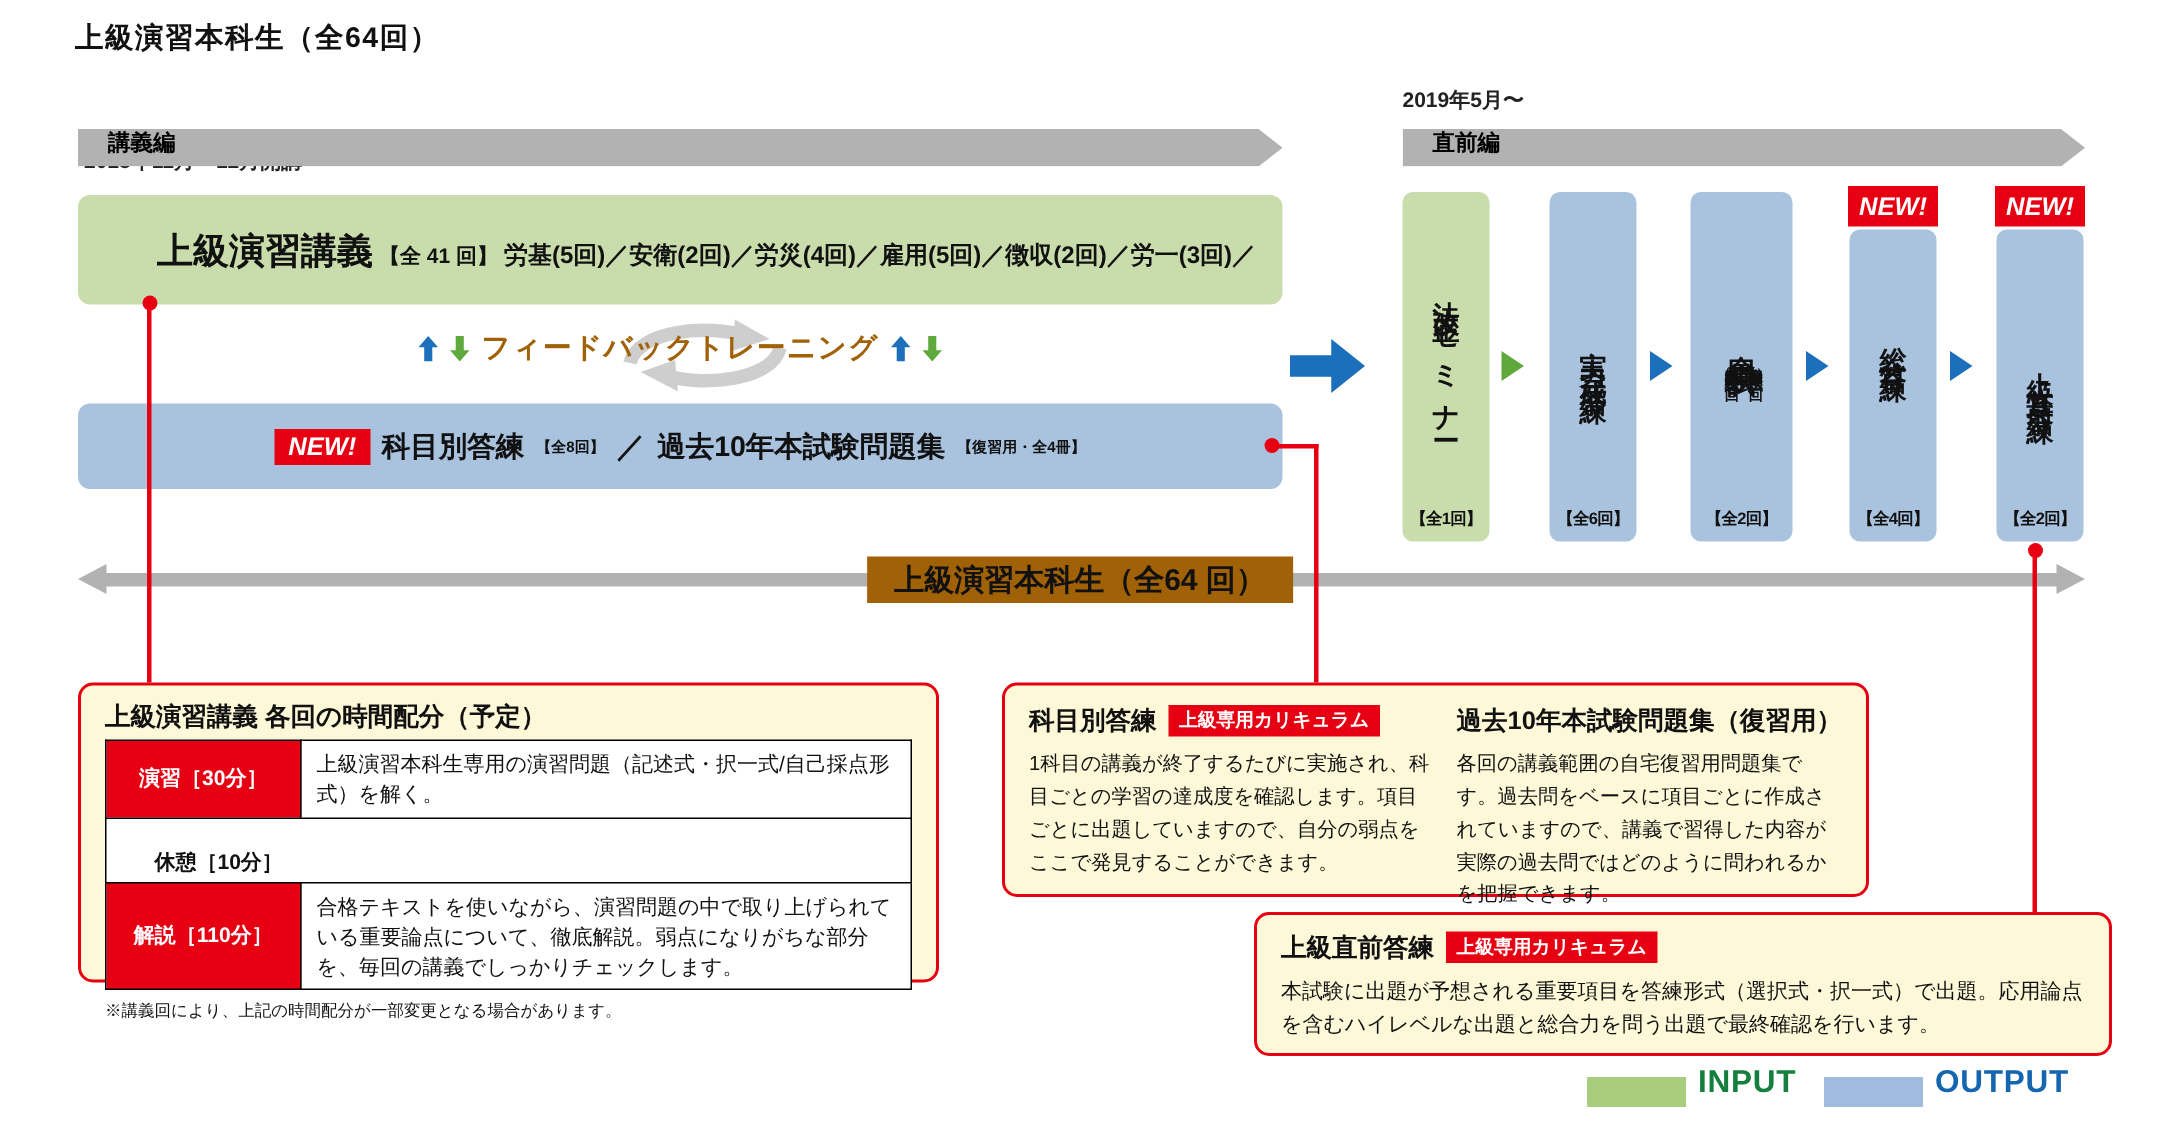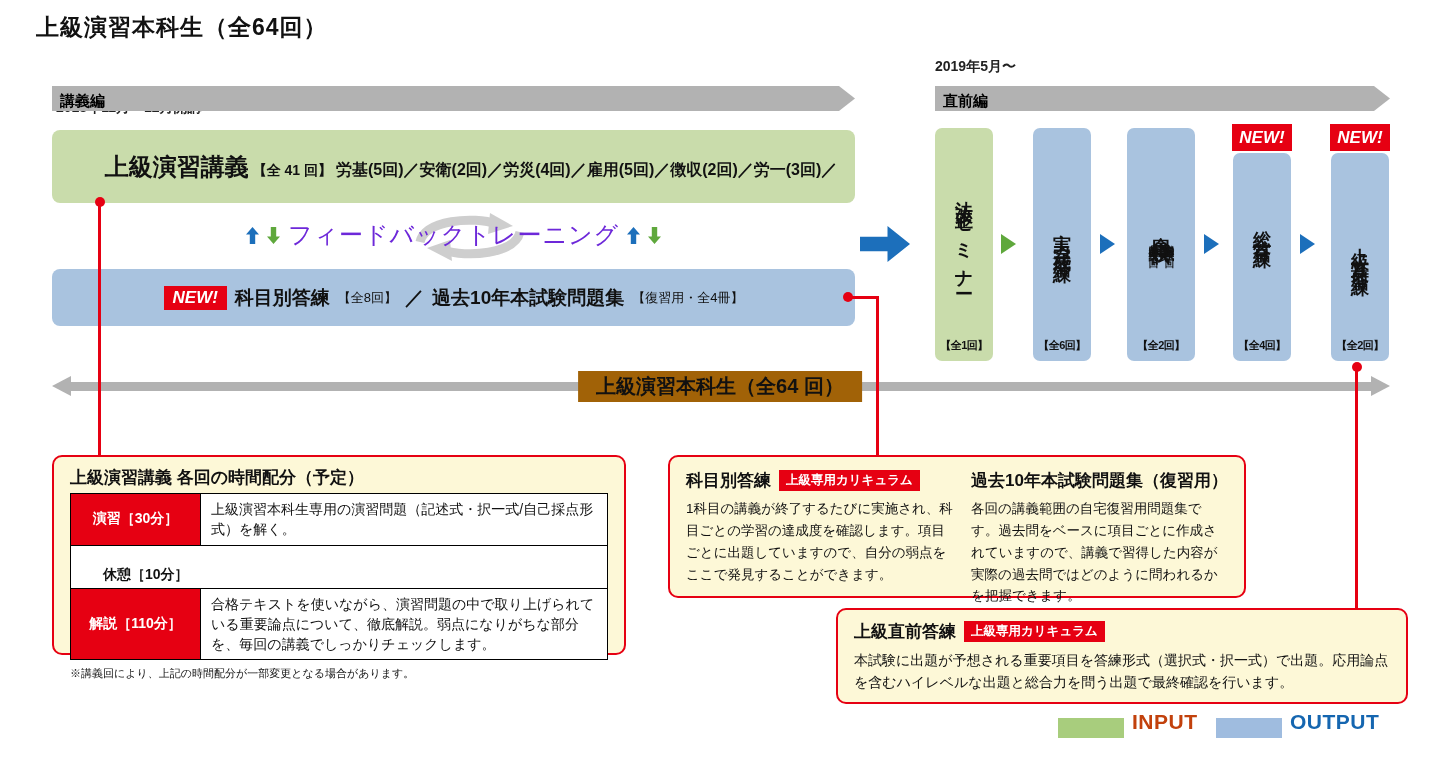--- a/index.html
+++ b/index.html
@@ -1,46 +1,46 @@
 <!DOCTYPE html>
 <html><head>
 <meta charset="utf-8">
 <style>
   * { margin:0; padding:0; box-sizing:border-box; }
   body { background:#fff; font-family:"Liberation Sans", sans-serif; }
   .canvas { position:relative; width:1440px; height:758px; background:#fff; overflow:hidden; color:#111; }
 
-  .page-title { position:absolute; left:36px; top:12px; font-size:23px; font-weight:bold; letter-spacing:1px; }
+  .page-title { position:absolute; left:50px; top:12px; font-size:19px; font-weight:bold; letter-spacing:1px; }
   .period { position:absolute; font-size:14px; font-weight:bold; color:#222; }
   .period.left { left:56px; top:58px;margin-top:41px; }
   .period.right { left:935px; top:58px; }
 
   .band { position:absolute; top:86px; height:25px; background:#b2b2b2;
           clip-path:polygon(0 0, calc(100% - 16px) 0, 100% 50%, calc(100% - 16px) 100%, 0 100%);
-          display:flex; align-items:flex-end; padding-left:8px; font-weight:bold; font-size:15px; color:#000; }
+          display:flex; align-items:flex-start; padding-left:20px; font-weight:bold; font-size:15px; color:#000; }
   .band.left { left:52px; width:803px; }
   .band.right { left:935px; width:455px; }
 
   .lecture-box { position:absolute; left:52px; top:130px; width:803px; height:73px; background:#c9dcab;
                  border-radius:8px; display:flex; flex-direction:column; align-items:center; justify-content:center; gap:3px; }
   .gline { display:flex; align-items:baseline; gap:4px; white-space:nowrap; }
   .gname { font-size:24px; font-weight:bold;margin-left:35px; }
   .gcount { font-size:14px; font-weight:bold; }
   .gsub { font-size:16px; font-weight:bold; }
 
   .feedback-row { position:absolute; left:52px; top:219px; width:803px; display:flex; align-items:center;
                   justify-content:center; gap:8px; z-index:2; }
-  .feedback-label { font-size:24px; font-weight:normal; color:#6d28d9; letter-spacing:1px; }
+  .feedback-label { font-size:19px; font-weight:bold; color:#a16207; letter-spacing:1px; }
   .cycle { position:absolute; left:395px; top:208px; width:150px; height:58px; z-index:1; opacity:.85; }
 
   .training-box { position:absolute; left:52px; top:269px; width:803px; height:57px; background:#a9c3df;
                   border-radius:8px; display:flex; align-items:center; justify-content:center; gap:8px; white-space:nowrap; }
   .new-badge-inline { background:#e60012; color:#fff; font-weight:bold; font-style:italic; font-size:17px; padding:2px 9px; }
   .bname { font-size:19px; font-weight:bold; }
-  .bcount { font-size:13px; font-weight:normal; }
+  .bcount { font-size:10px; font-weight:bold; }
 
   .big-arrow { position:absolute; left:860px; top:226px; width:50px; height:36px; background:#1c6fbb;
                clip-path:polygon(0 30%, 55% 30%, 55% 0, 100% 50%, 55% 100%, 55% 70%, 0 70%); }
 
   .vbox { position:absolute; top:128px; width:58px; height:233px; border-radius:7px; display:flex;
           flex-direction:column; align-items:center; padding:10px 0 8px; }
   .vbox.input { background:#c9dcab; }
   .vbox.output { background:#a9c3df; }
   .vbox.short { top:153px; height:208px; }
   .vbox.wide { width:68px; }
@@ -88,21 +88,21 @@
   .pbadge { background:#e60012; color:#fff; font-size:12.5px; font-weight:bold; padding:2px 7px; }
   .pbody { margin-top:6px; font-size:13.5px; line-height:1.62; }
 
   .panel3 { left:836px; top:608px; width:572px; height:96px; padding:10px 16px; }
   .panel3 .pbody { font-size:14px; line-height:1.6; }
 
   .legend-swatch { position:absolute; top:718px; width:66px; height:20px; }
   .legend-swatch.green { left:1058px; background:#a8cd7d; }
   .legend-swatch.blue { left:1216px; background:#9fbcdf; }
   .legend-text { position:absolute; top:710px; font-size:21px; font-weight:bold; letter-spacing:0.5px; }
-  .legend-text.green { left:1132px; color:#c2410c; }
+  .legend-text.green { left:1132px; color:#15803d; }
   .legend-text.blue { left:1290px; color:#1566b0; }
 
   .arr-ico { display:inline-block; }
 </style>
 </head>
 <body>
 
 <div class="canvas">
 
   <div class="page-title">上級演習本科生（全64回）</div>

